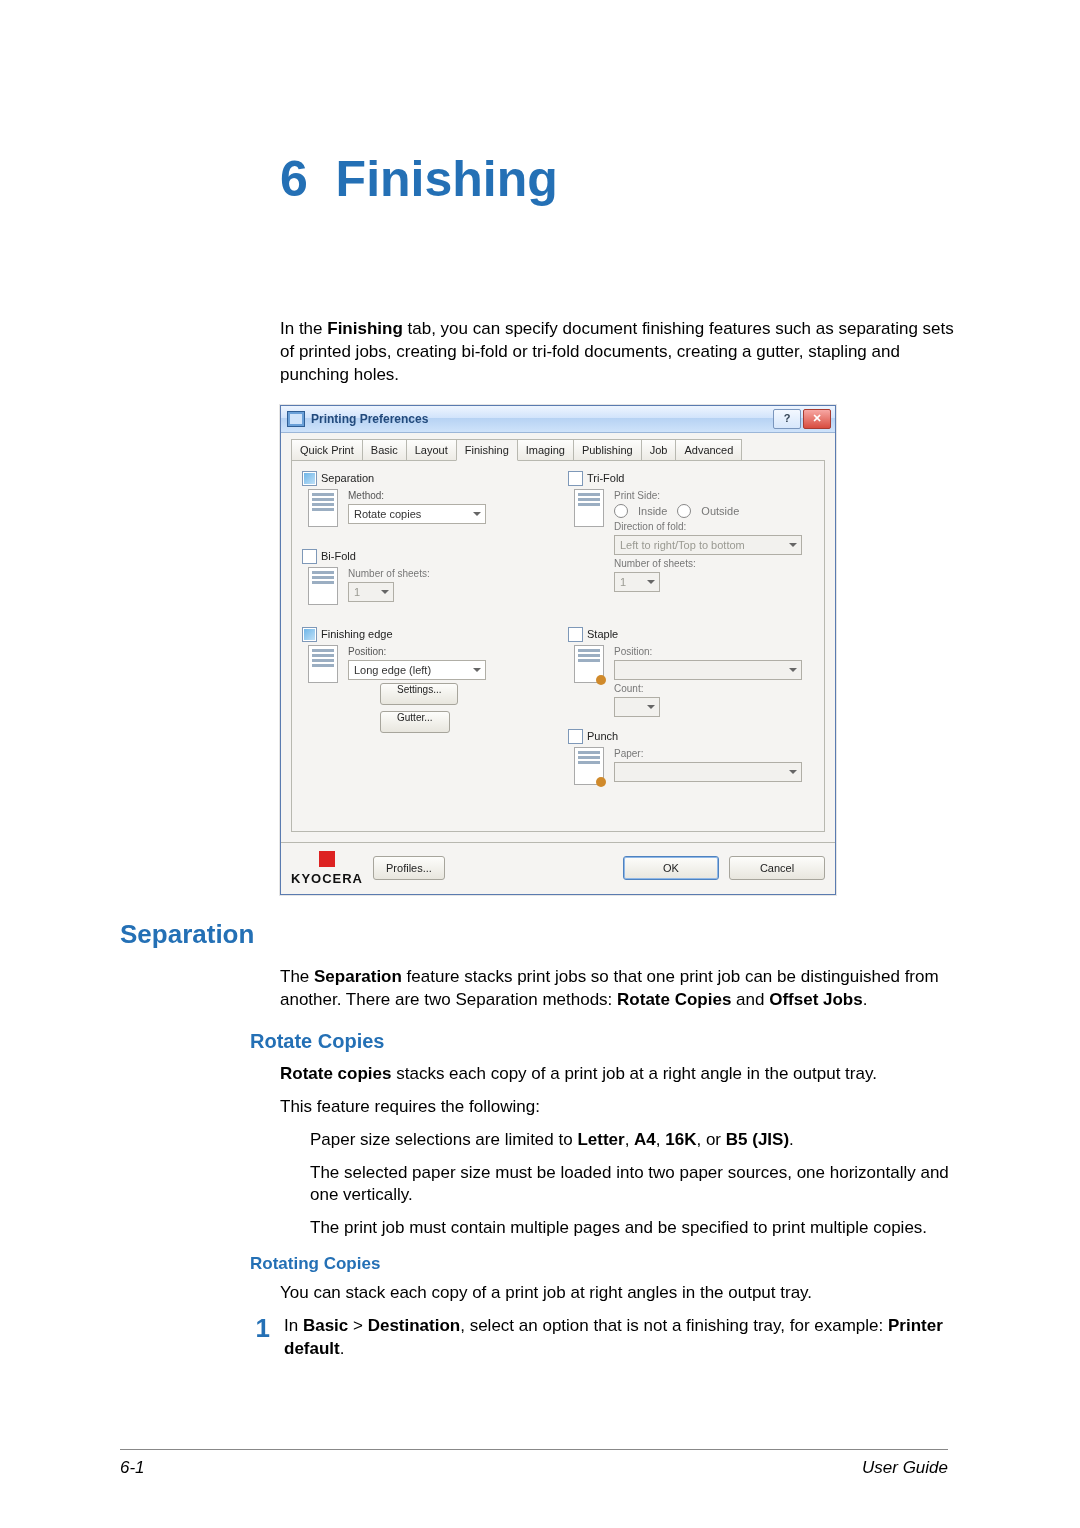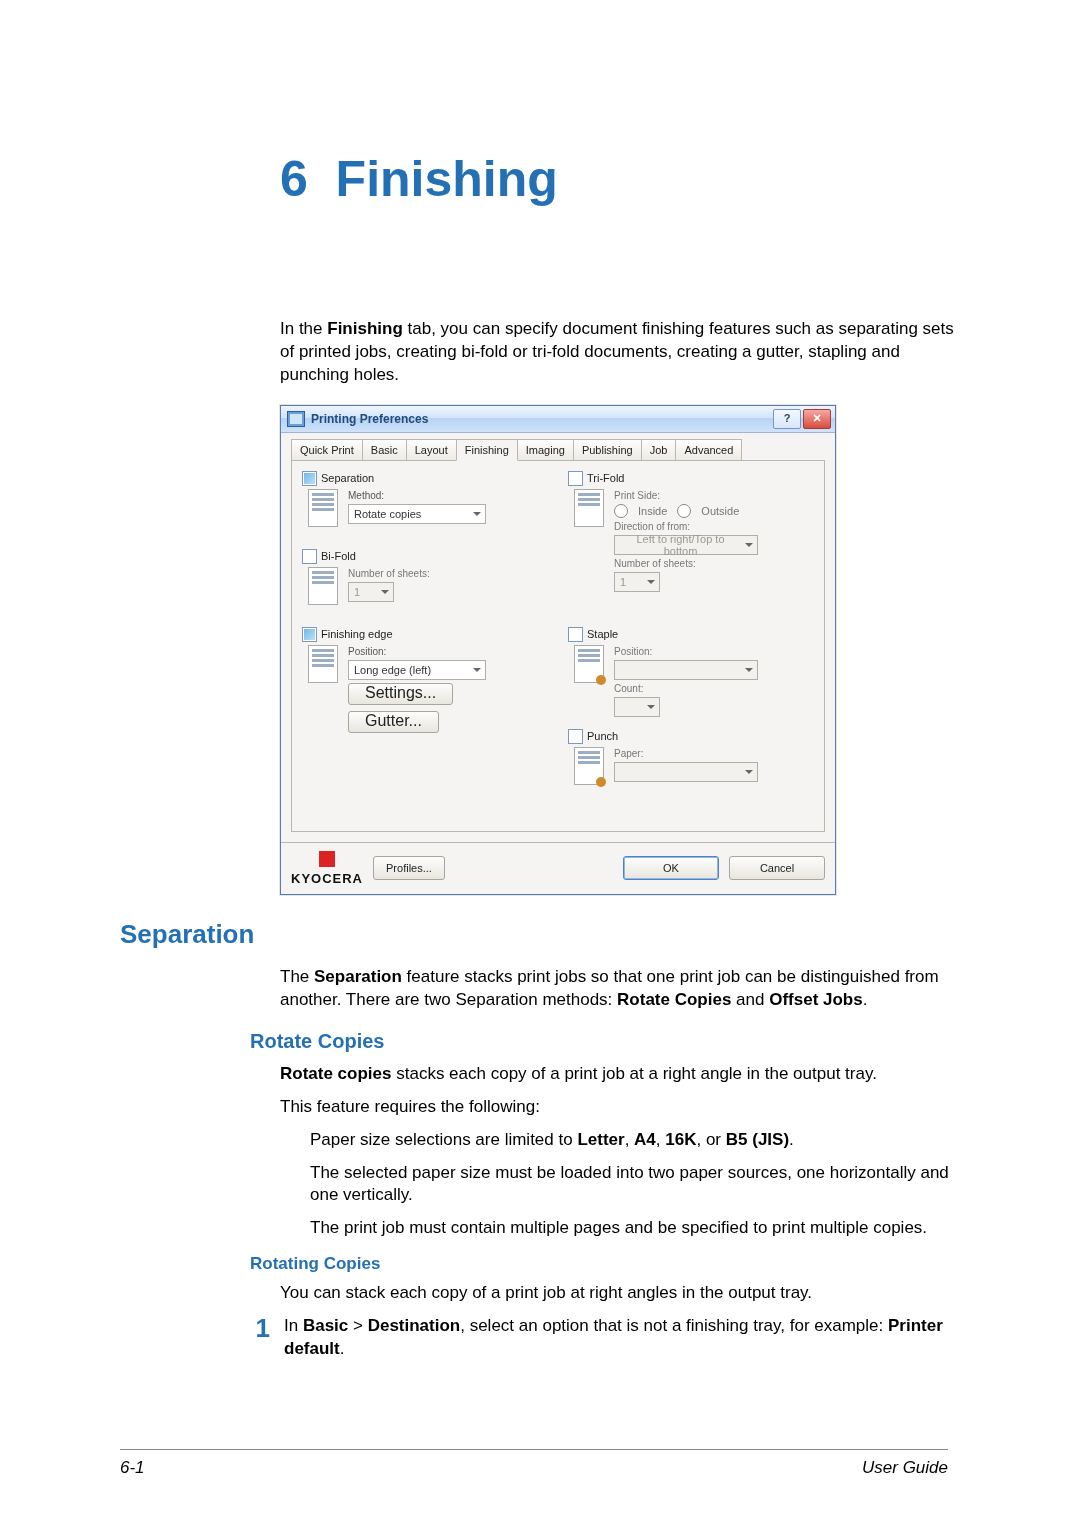--- a/index.html
+++ b/index.html
@@ -200,24 +200,24 @@
     display:flex; align-items:center; gap:4px; font-weight:bold; letter-spacing:1px;
     color:#111; font-size:13px;flex-direction:column;
   }
   .kyocera-mark{
     width:16px; height:16px; background:#d22; display:inline-block;
   }
   .spacer{flex:1;}
   .field-row{ display:flex; align-items:center; gap:6px; margin:3px 0 3px 46px;}
   .num-dd{ width:46px;}
   .wide-dd{ width:138px;}
-  .mid-dd{ width:144px;text-align:center;}
+  .mid-dd{ width:188px;}
   .sml-btn-row{ display:flex; flex-direction:column; gap:6px; align-items:flex-start; margin-left:46px;}
   .sml-btn{ border:1px solid #a7a59c; background:linear-gradient(#fdfdfb,#e8e6de);
-    height:20px; padding:0 16px; font-size:16px; border-radius:3px; }
+    height:20px; padding:0 16px; font-size:10px; border-radius:3px;margin-left:32px; }
   .muted{color:#777;}
 </style>
 </head>
 <body>
 <div class="page">
 
 <div class="chapter-title">
   <span>6</span>&nbsp;&nbsp;<span>Finishing</span>
 </div>
 
@@ -319,21 +319,21 @@
                   <div class="line"></div>
                   <div class="line"></div>
             </div>
             <div class="sub muted">Print Side:</div>
             <div class="field-row muted" style="gap:10px;">
               <span class="rad"></span>
               <span>Inside</span>
               <span class="rad"></span>
               <span>Outside</span>
             </div>
-            <div class="sub muted">Direction of from:</div>
+            <div class="sub muted">Direction of fold:</div>
             <div class="field-row">
               <div class="dd mid-dd disabled">Left to right/Top to bottom</div>
             </div>
             <div class="sub muted">Number of sheets:</div>
             <div class="field-row">
               <div class="dd num-dd disabled">1</div>
             </div>
           </div>
 
           <div class="block" style="min-height:96px;">

